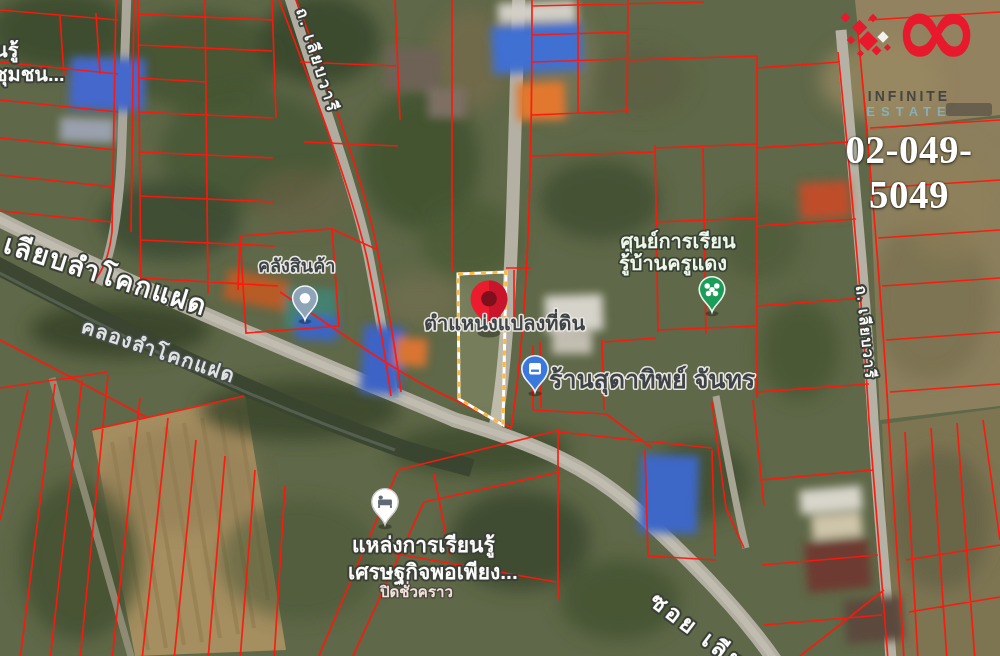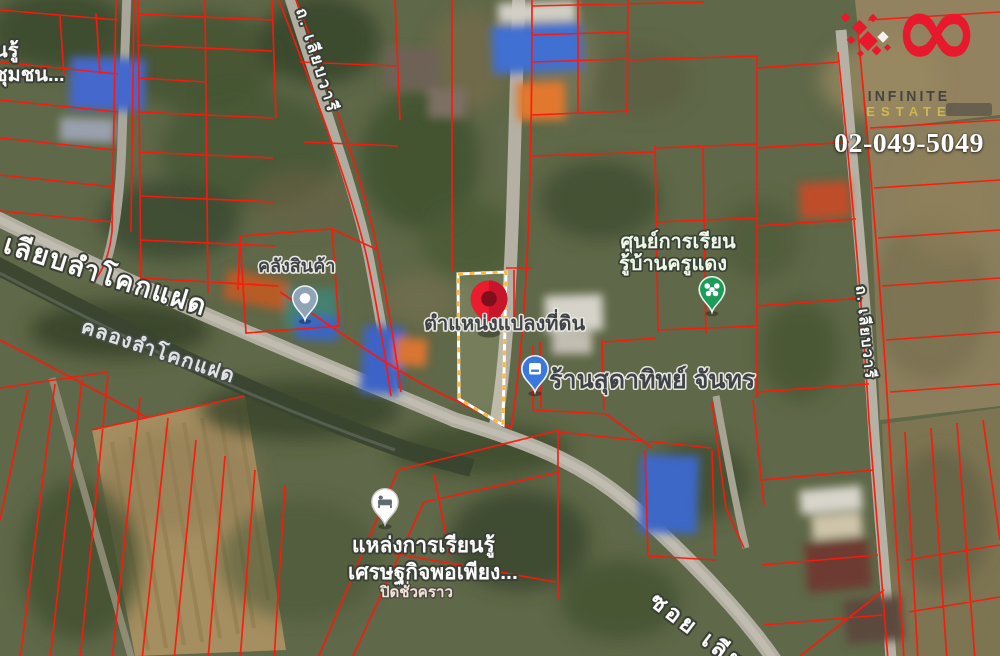--- a/index.html
+++ b/index.html
@@ -17,26 +17,26 @@
   
   .wm{position:absolute;right:6px;top:6px;width:170px;text-align:center;z-index:5;}
   .wm-mark{position:relative;height:96px;}
   .wm-infinity{position:absolute;right:18px;top:-28px;
       font-size:104px;font-weight:bold;color:#e8192c;line-height:1;
       font-family:"DejaVu Sans",sans-serif;letter-spacing:-4px;}
   .diamond{position:absolute;background:#e8192c;transform:rotate(45deg);}
   .diamond.white{background:#f4f2ee;}
   .wm-brand1{margin-top:-14px;font-size:14px;font-weight:bold;color:#3f3f41;
       letter-spacing:3px;opacity:.92;}
-  .wm-brand2{position:relative;font-size:13px;font-weight:bold;color:#fde047;
+  .wm-brand2{position:relative;font-size:13px;font-weight:bold;color:#7dd3fc;
       letter-spacing:6px;opacity:.55;margin-top:0;}
   .wm-chip{position:absolute;right:2px;top:-1px;width:46px;height:13px;
       background:#3a3a3cdd;border-radius:3px;}
   .wm-phone{margin-top:8px;font-family:"Liberation Serif",serif;font-weight:bold;
-      font-size:28px;color:#ffffff;letter-spacing:.5px;
+      font-size:39px;color:#ffffff;letter-spacing:.5px;
       text-shadow:0 1px 3px rgba(0,0,0,.75),0 0 2px rgba(0,0,0,.5);}
 </style>
 </head>
 <body>
 
 <div class="stage">
 
 <svg width="1000" height="656" viewBox="0 0 1000 656">
   <defs>
     <filter id="soft" x="-40%" y="-40%" width="180%" height="180%">

